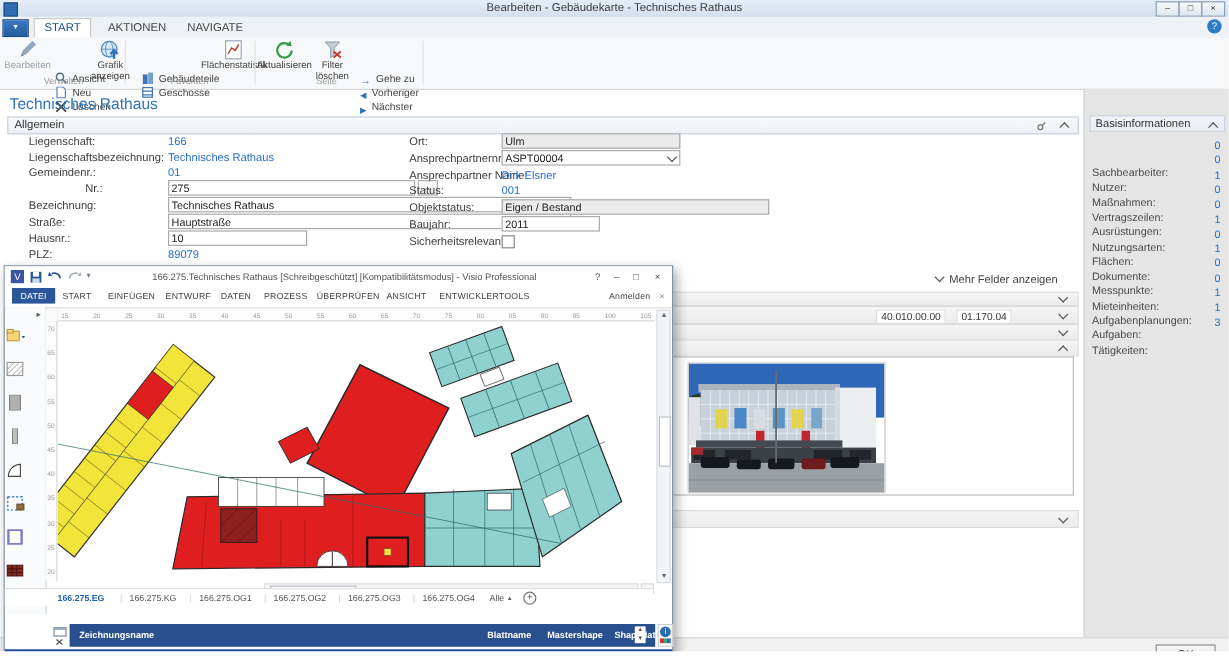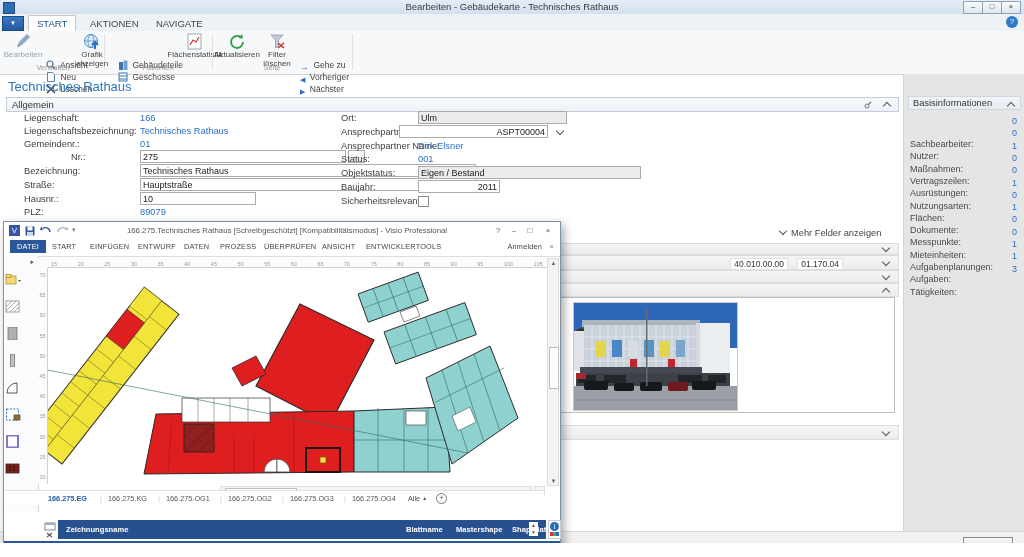--- a/index.html
+++ b/index.html
@@ -226,30 +226,30 @@
   <input class="inp" style="left: 140px; top: 178px; width: 336px;" value="Hauptstraße">
   <span class="cv cvabs" style="left:466px;top:181px;"></span>
   <span class="lbl" style="left:24px;top:194px;">Hausnr.:</span>
   <input class="inp" style="left: 140px; top: 192px; width: 116px;" value="10">
   <span class="lbl" style="left:24px;top:207px;">PLZ:</span>
   <span class="lnk" style="left:140px;top:207px;">89079</span>
 
   <span class="lbl" style="left:341px;top:113px;">Ort:</span>
   <input class="inp dis" style="left: 418px; top: 111px; width: 149px;" value="Ulm">
   <span class="lbl" style="left:341px;top:127px;">Ansprechpartnernr.:</span>
-  <input class="inp" style="left: 399px; top: 125px; width: 149px; text-align: right;" value="ASPT00004">
+  <input class="inp" style="left: 418px; top: 125px; width: 149px;" value="ASPT00004">
   <span class="cv cvabs" style="left:557px;top:128px;"></span>
   <span class="lbl" style="left:341px;top:141px;">Ansprechpartner Name:</span>
   <span class="lnk" style="left:418px;top:141px;">Dirk Elsner</span>
   <span class="lbl" style="left:341px;top:154px;">Status:</span>
   <span class="lnk" style="left:418px;top:154px;">001</span>
   <span class="lbl" style="left:341px;top:168px;">Objektstatus:</span>
   <input class="inp dis" style="left: 418px; top: 166px; width: 223px;" value="Eigen / Bestand">
   <span class="lbl" style="left:341px;top:182px;">Baujahr:</span>
-  <input class="inp" style="left: 418px; top: 180px; width: 82px; text-align: right;" value="2011">
+  <input class="inp" style="left: 418px; top: 180px; width: 82px; text-align: left;" value="2011">
   <span class="lbl" style="left:341px;top:196px;">Sicherheitsrelevant:</span>
   <div class="abs" style="left:418px;top:196px;width:9px;height:9px;border:1px solid #8a8a8a;background:#fff;"></div>
 
   <div class="abs" style="left:780px;top:228px;font-size:9.3px;color:#444;">
     <span class="cv" style="margin-right:5px;vertical-align:2px;"></span><span>Mehr Felder anzeigen</span>
   </div>
 
   <div class="abs graybar" style="left:6px;top:243px;width:891px;height:10px;">
     <span class="cv cvabs" style="right:9px;top:1px;"></span>
   </div>

